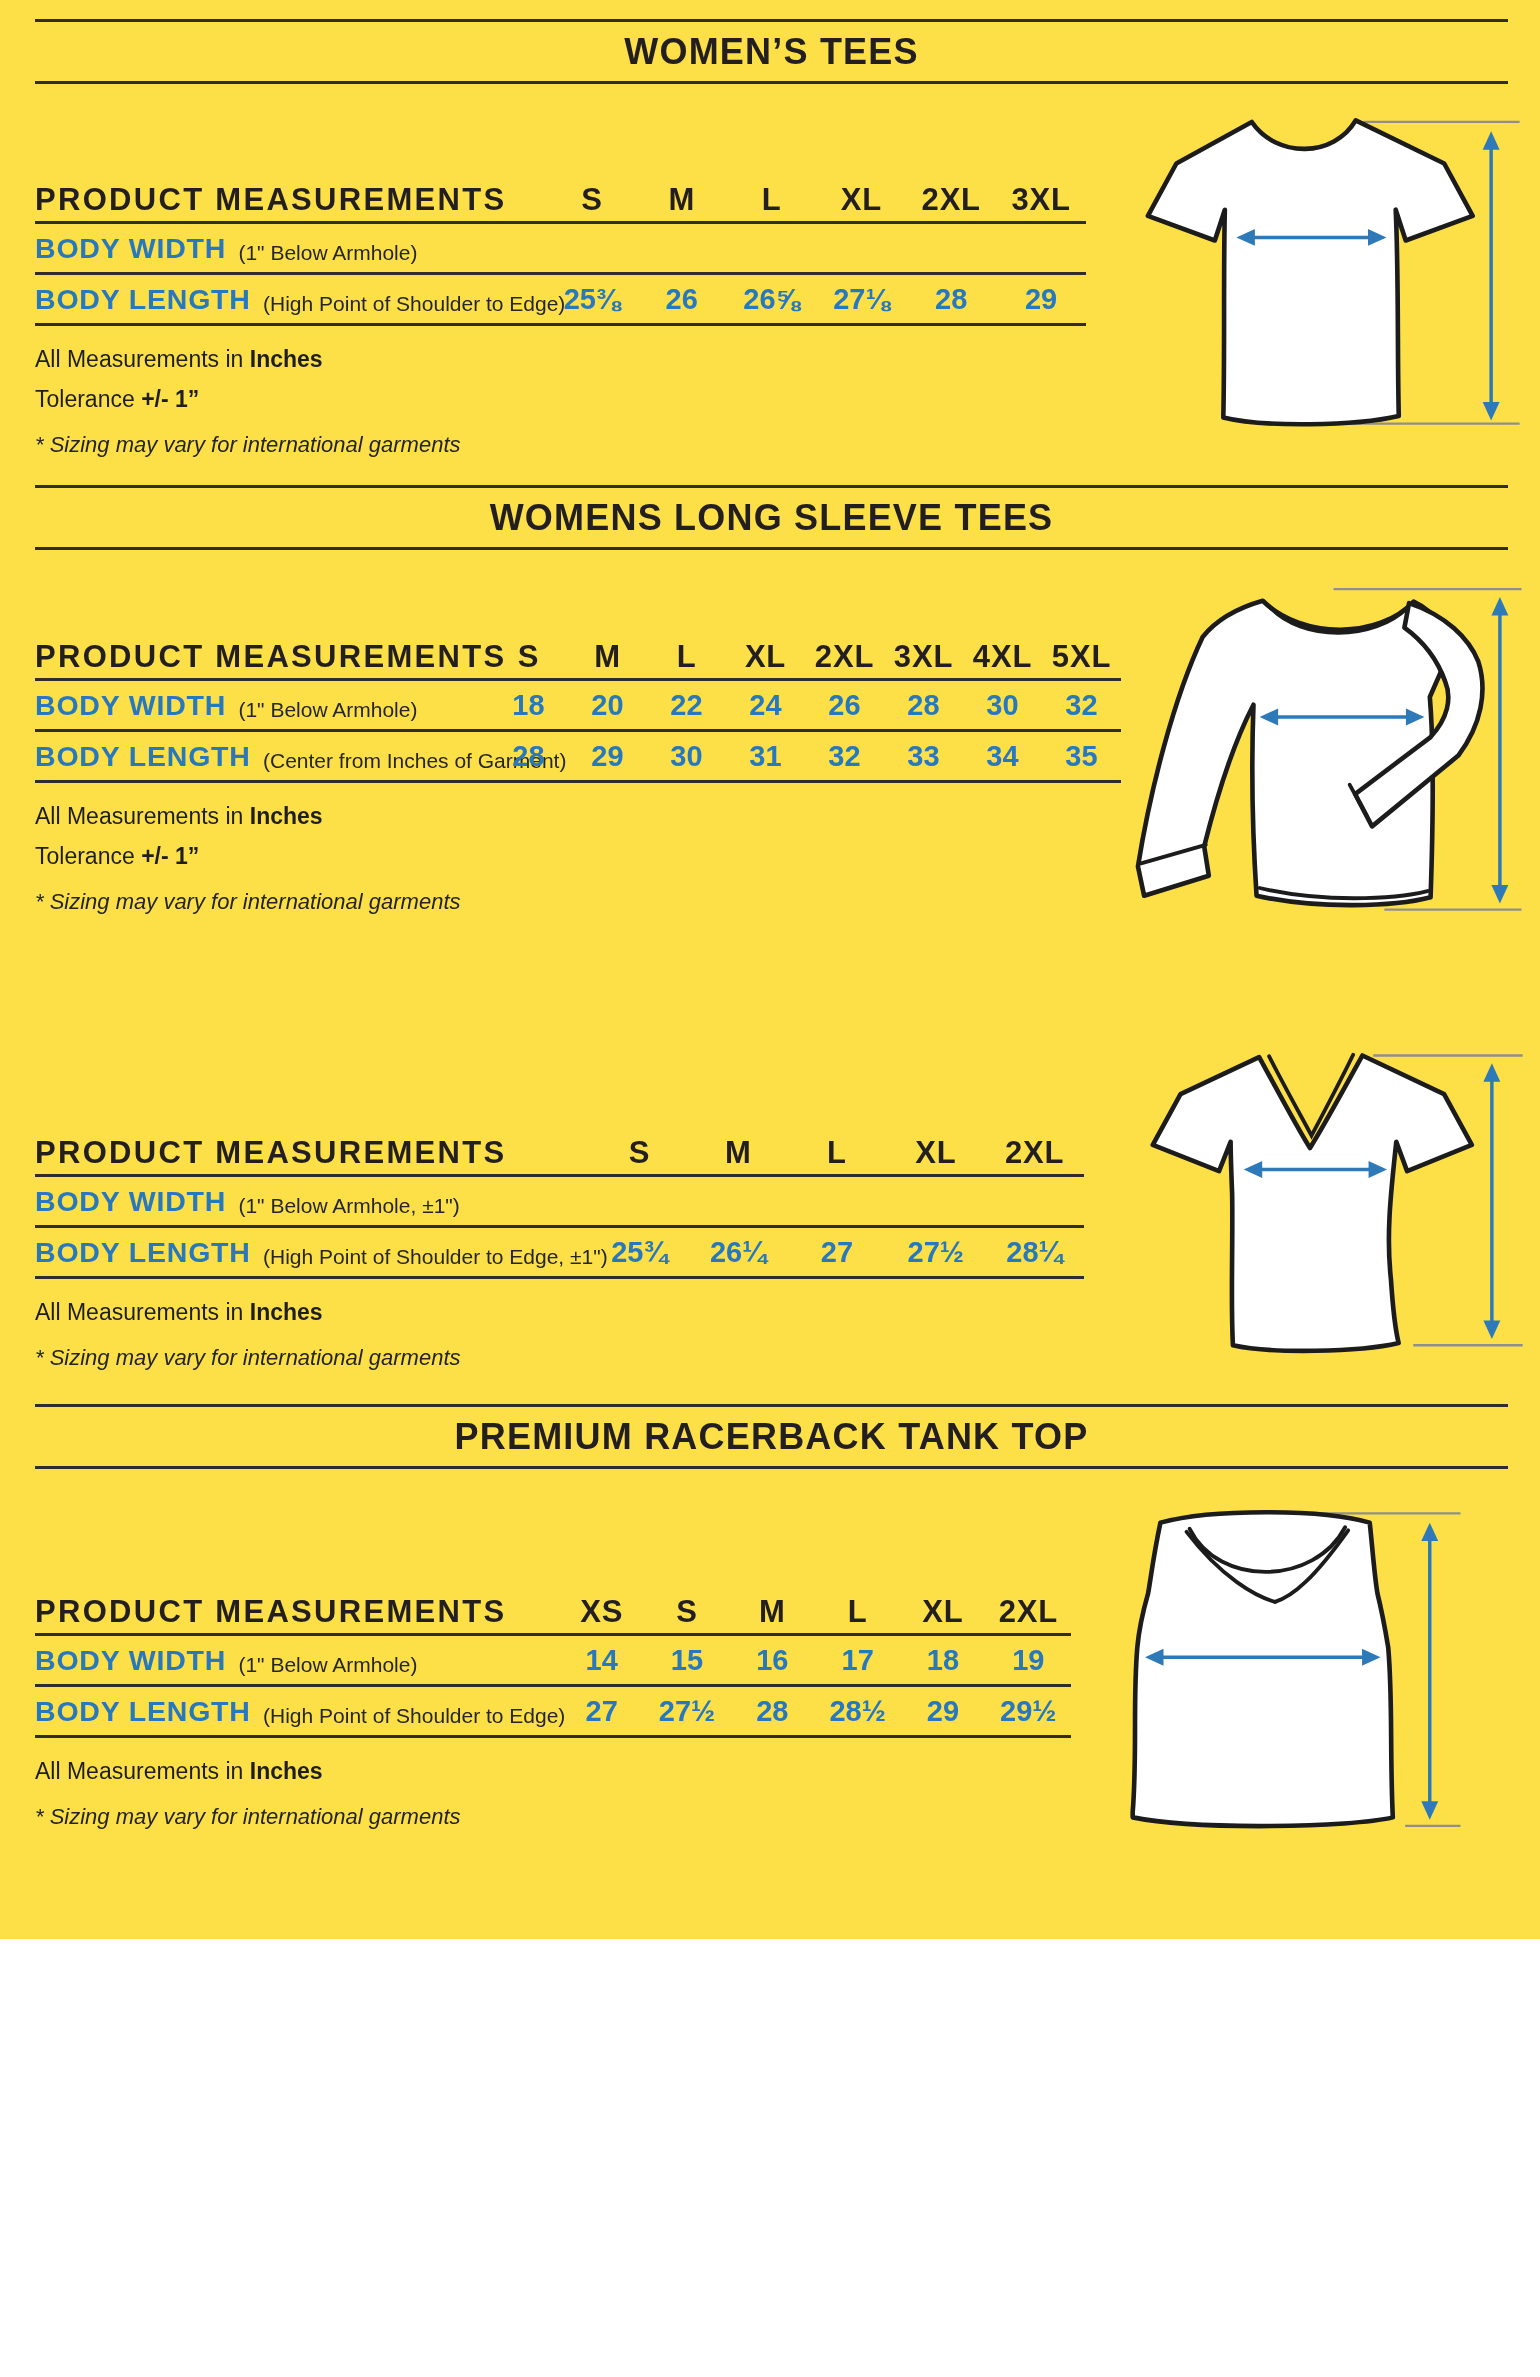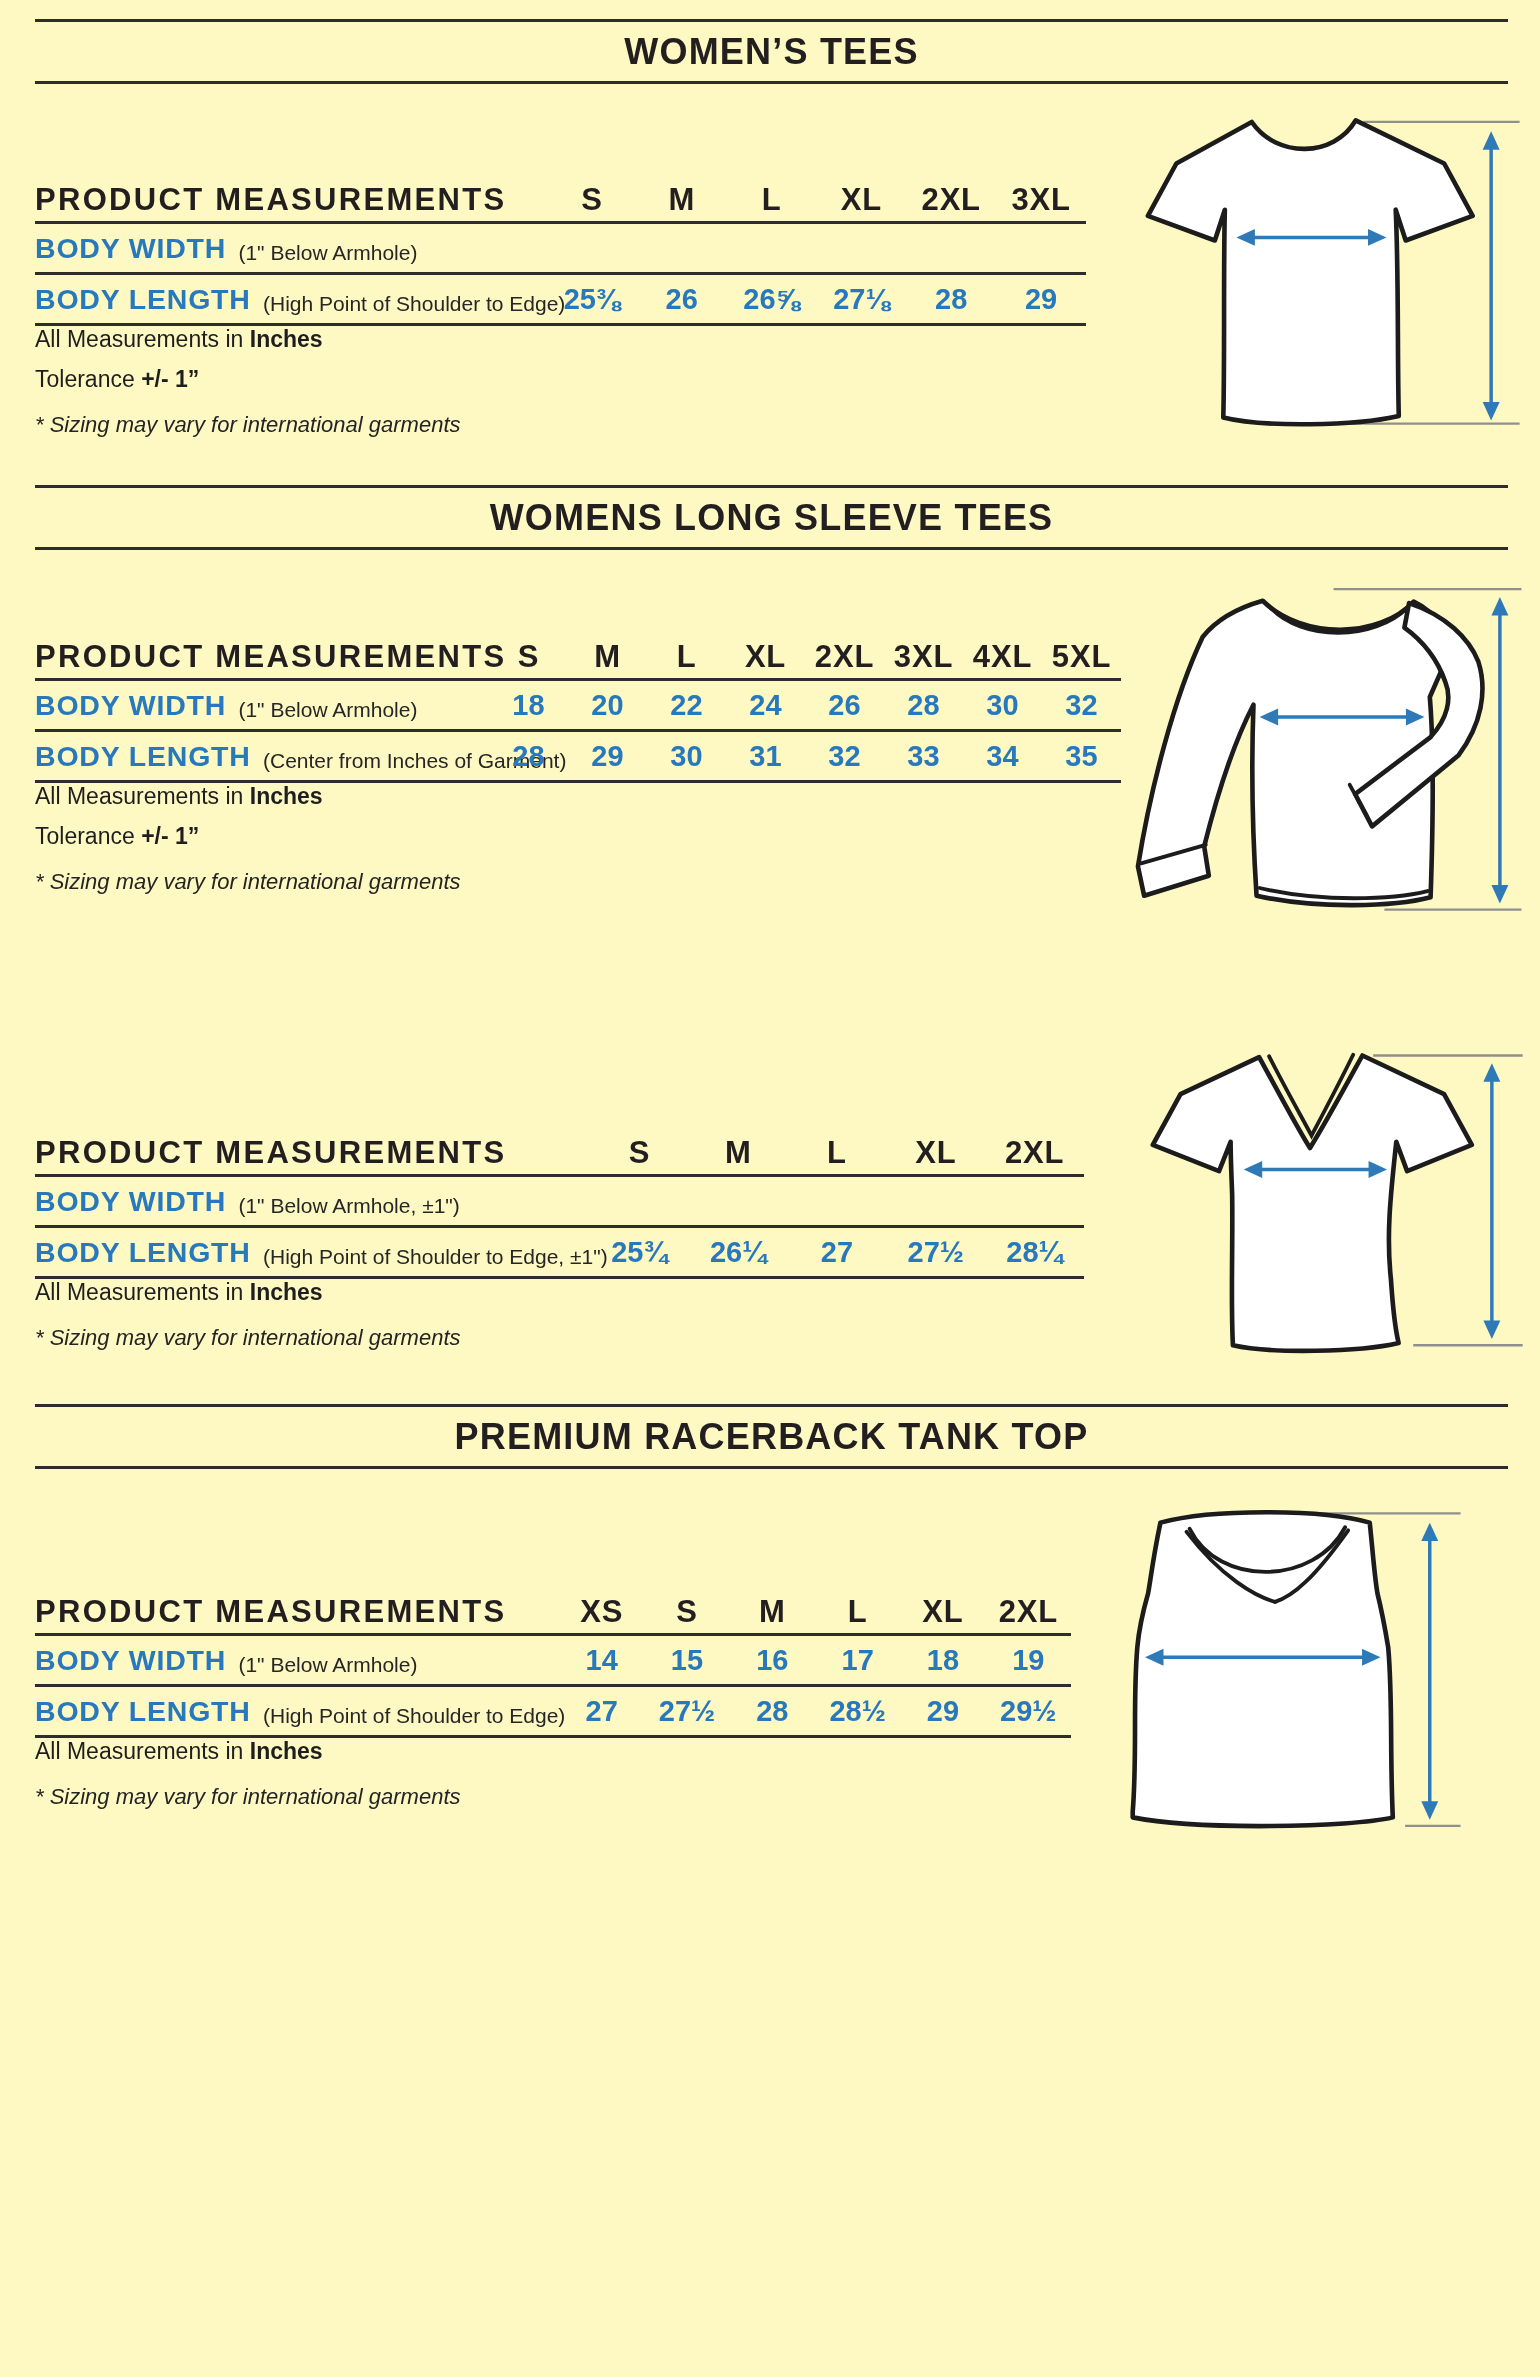--- a/index.html
+++ b/index.html
@@ -1,17 +1,17 @@
 <!DOCTYPE html>
 <html style="font-size:12.3px"><head>
 <meta charset="utf-8">
 <style>
   html,body{margin:0;padding:0;background:#ffffff;}
   body{font-family:"Liberation Sans", sans-serif; color:#231f20;}
-  .page{position:relative;width:1540px;height:2377px;background:#fef9c3;overflow:hidden;}
+  .page{position:relative;width:1540px;height:1939px;background:#fde047;overflow:hidden;}
 
   
   .band{position:absolute;left:35px;width:1473px;}
   .band-rule{height:3.1px;background:#2e2c2c;}
   .band-title{height:59px;display:flex;align-items:center;justify-content:center;
     font-size:36px;font-weight:bold;letter-spacing:1.2px;color:#231f20;white-space:nowrap;}
 
   
   .mtable{position:absolute;left:35px;}
   .trow{display:flex;align-items:center;}
@@ -21,21 +21,21 @@
   .header-label{font-size:31px;font-weight:bold;letter-spacing:2.3px;color:#231f20;}
   .cells{flex:1;display:flex;}
   .cell{flex:1;text-align:center;font-weight:bold;white-space:nowrap;}
   .size-cell{font-size:31px;color:#231f20;letter-spacing:0.8px;}
   .value-cell{font-size:29px;color:#2878be;}
   .rule{height:3.1px;background:#2e2c2c;}
   .rowlabel{font-size:28.5px;font-weight:bold;color:#2878be;letter-spacing:0.8px;}
   .desc{font-size:21px;font-weight:normal;color:#262626;}
 
   
-  .notes{}
+  .notes{margin-top:20px;}
   .note{font-size:23px;color:#1e1e1e;}
   .note + .note{margin-top:13px;}
   .note b{font-weight:bold;}
   .note.sizing{font-style:italic;font-weight:normal;margin-top:18.5px;font-size:22px;color:#242424;}
 
   
   .illus{position:absolute;}
   .garment{fill:#ffffff;stroke:#1c1c1c;stroke-width:6;stroke-linejoin:round;stroke-linecap:round;}
   .detail{fill:none;stroke:#1c1c1c;stroke-width:5;stroke-linecap:round;}
   .arrow{stroke:#2e7ab8;stroke-width:4.5;stroke-linecap:round;}

